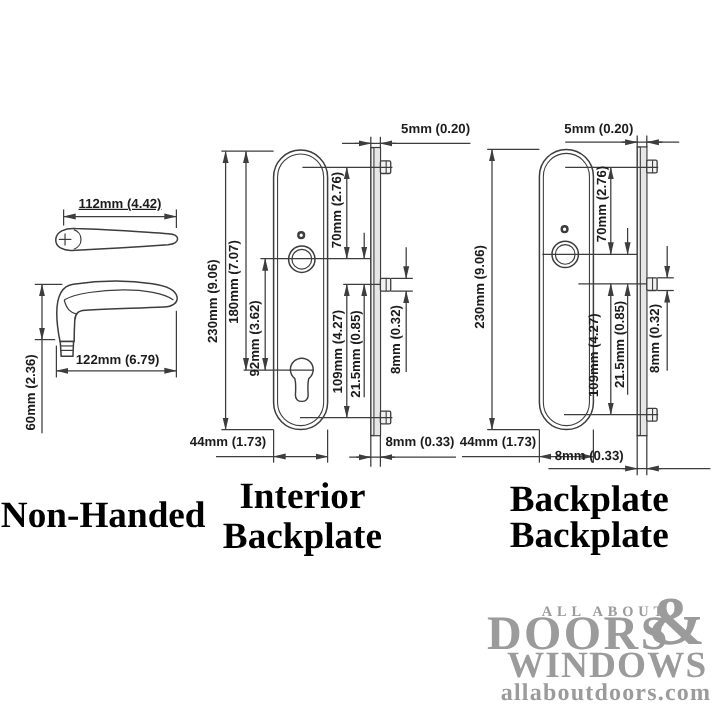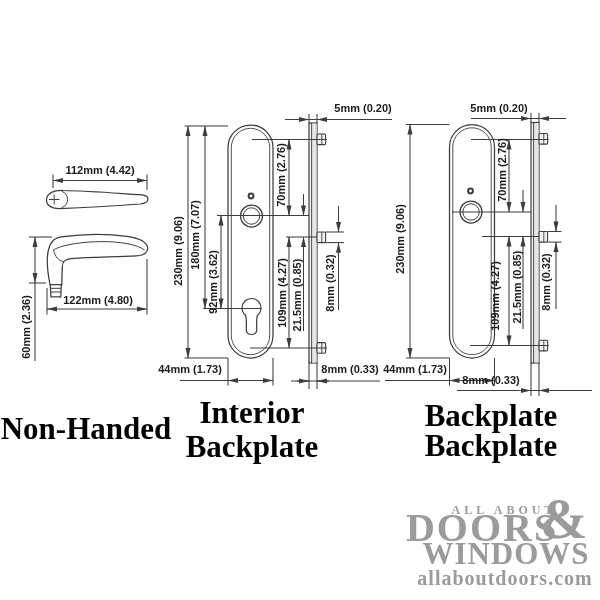--- a/index.html
+++ b/index.html
@@ -183,22 +183,22 @@
     <line x1="449.5" y1="380.5" x2="494.5" y2="380.5" marker-start="url(#ah)" marker-end="url(#ah)"></line>
 
     <line x1="531" y1="363" x2="531" y2="396"></line>
     <line x1="539" y1="363" x2="539" y2="396"></line>
     <line x1="457" y1="390.5" x2="592" y2="390.5"></line>
     <line x1="519" y1="390.5" x2="531" y2="390.5" marker-end="url(#ah)"></line>
     <line x1="551" y1="390.5" x2="539" y2="390.5" marker-end="url(#ah)"></line>
   </g>
 </svg>
 
-<div class="dim-label" style="left:100px;top:170px;">112mm (4.42)</div>
-<div class="dim-label" style="left:98px;top:300px;">122mm (4.80)</div>
+<div class="dim-label" style="left:100px;top:170px;text-decoration:underline;">112mm (4.42)</div>
+<div class="dim-label" style="left:98px;top:300px;">122mm (6.79)</div>
 <div class="dim-label vert" style="left:26px;top:327px;">60mm (2.36)</div>
 
 <div class="dim-label vert" style="left:178px;top:251px;">230mm (9.06)</div>
 <div class="dim-label vert" style="left:195px;top:235px;">180mm (7.07)</div>
 <div class="dim-label vert" style="left:213px;top:282px;">92mm (3.62)</div>
 <div class="dim-label vert" style="left:281px;top:175px;">70mm (2.76)</div>
 <div class="dim-label vert" style="left:282px;top:293px;">109mm (4.27)</div>
 <div class="dim-label vert" style="left:297px;top:295px;">21.5mm (0.85)</div>
 <div class="dim-label vert" style="left:330px;top:283px;">8mm (0.32)</div>
 <div class="dim-label" style="left:363px;top:108px;">5mm (0.20)</div>

